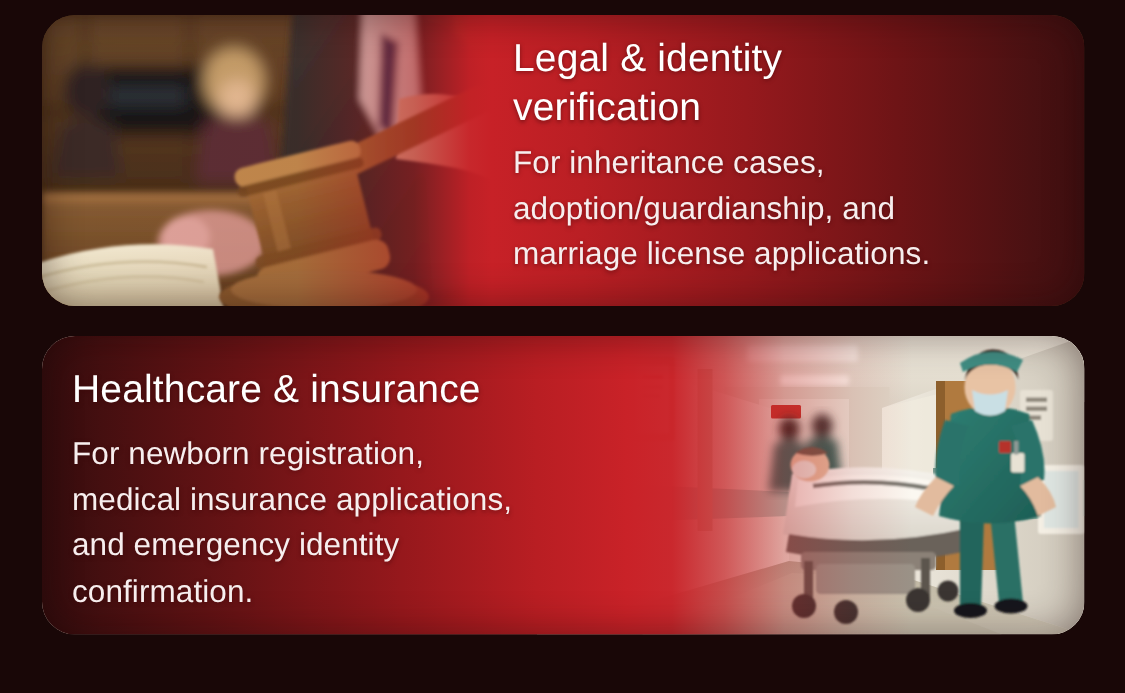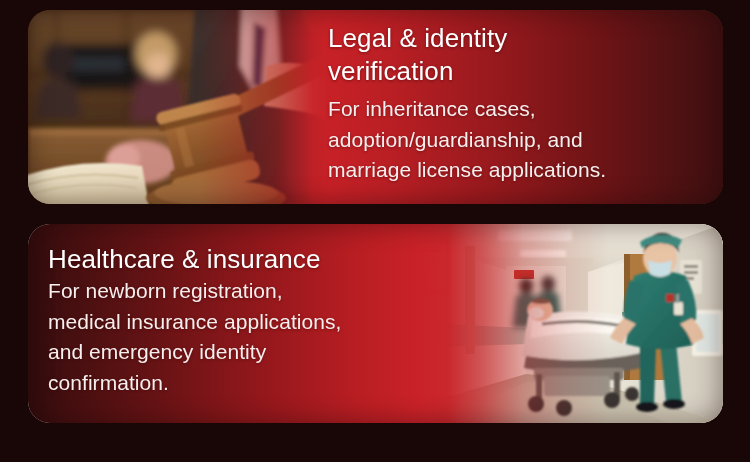--- a/index.html
+++ b/index.html
@@ -93,21 +93,21 @@
     position: absolute;
     inset: 0;
     pointer-events: none;
   }
 
   .card-text {
     position: absolute;
     pointer-events: auto;
   }
 
-  #card-legal .card-text  { left: 300px; top: 12px;  width: 368px; }
+  #card-legal .card-text  { left: 314px; top: 12px;  width: 368px; }
   #card-health .card-text { left: 20px;  top: 19px;  width: 420px; }
 
   .card-heading {
     color: #ffffff;
     font-size: 26px;
     line-height: 33px;
     font-weight: 400;
     letter-spacing: 0.1px;
     text-shadow: 0 1px 3px rgba(60,6,8,0.55);
     white-space: pre-line;
@@ -118,21 +118,21 @@
     font-size: 21px;
     line-height: 30.5px;
     font-weight: 400;
     letter-spacing: 0.05px;
     margin-top: 6px;
     text-shadow: 0 1px 3px rgba(60,6,8,0.5);
     white-space: pre-line;
   }
 
   #card-health .card-heading { font-size: 26px; }
-  #card-health .card-body { margin-top: 0; }
+  #card-health .card-body { margin-top: 12px; }
 </style>
 </head>
 <body>
 
 <div class="stage">
 
   <div class="card" id="card-legal">
 
     <svg class="card-photo" viewBox="0 0 695 194" preserveAspectRatio="xMinYMid slice" aria-hidden="true">
       <defs>

